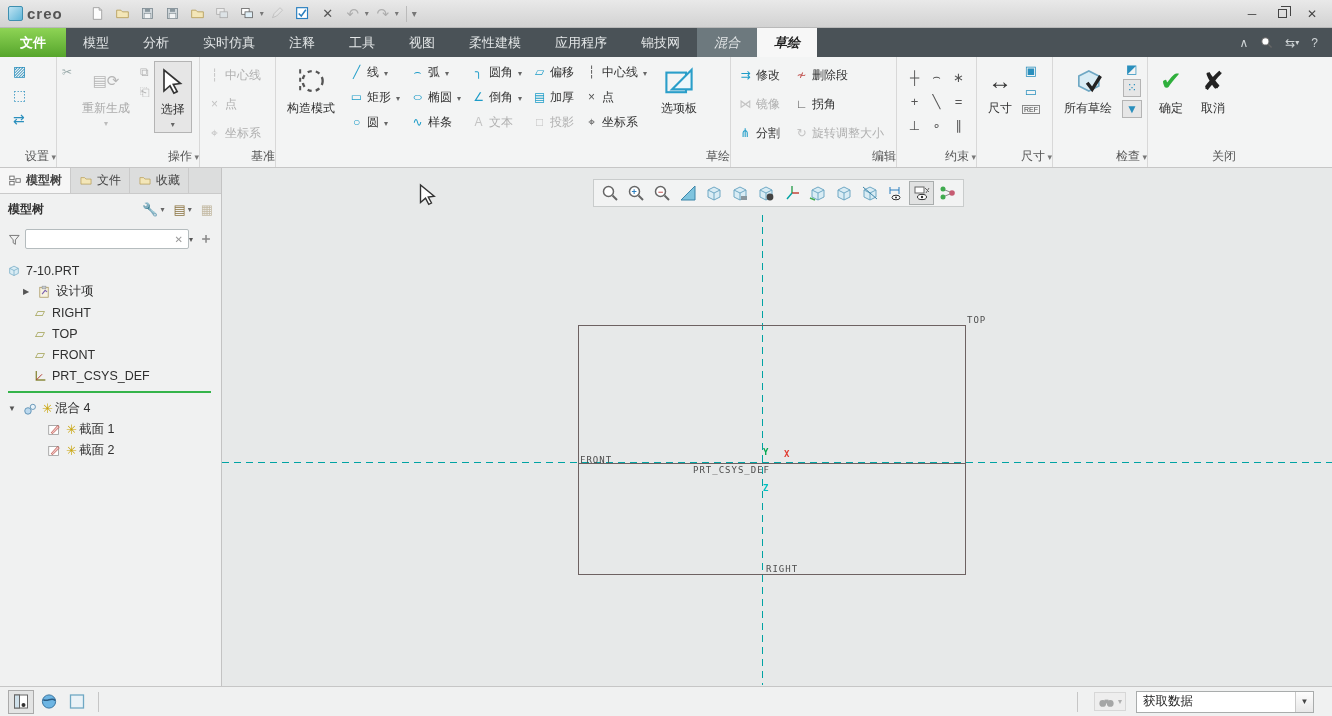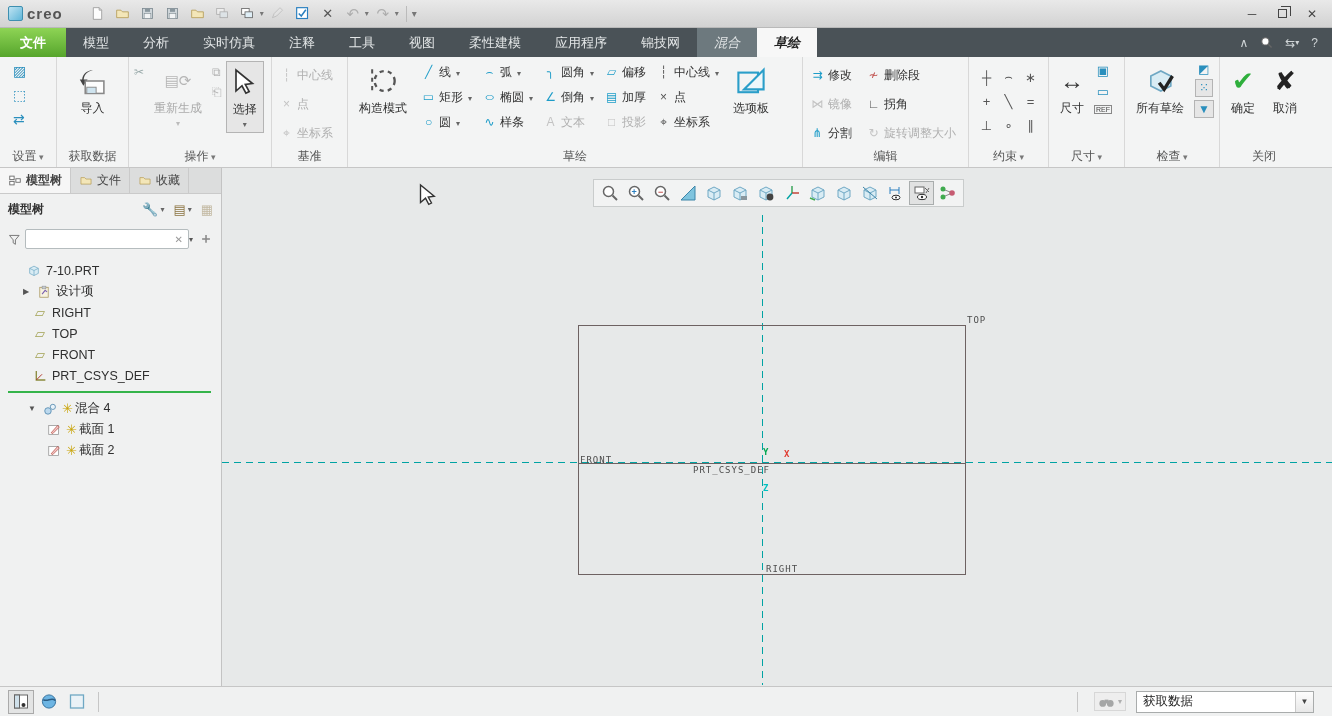--- a/index.html
+++ b/index.html
@@ -31,21 +31,21 @@
   .rtab.file { background:linear-gradient(#8ed455,#56a52c); color:#fff; font-weight:bold; padding:0 20px; }
   .rtab.hl { background:#6d797e; font-style:italic; }
   .rtab.active { background:#f7f7f7; color:#222; font-style:italic; font-weight:bold; }
   .tabbar-right { margin-left:auto; display:flex; align-items:center; gap:12px; padding-right:14px; color:#cfd4d6; }
   .tb-ico { font-size:12px; display:flex; align-items:center; }
   .tb-ico svg { width:13px; height:13px; }
 
   
   .ribbon { position:absolute; left:0; top:57px; width:100%; height:111px; background:#f3f4f4; border-bottom:1px solid #c6c6c6; display:flex; }
   .rgroup { position:relative; height:100%; border-right:1px solid #d8d8d8; padding:4px 5px 20px 5px; display:flex; align-items:flex-start; }
-  .rgroup-label { position:absolute; left:0; right:0; bottom:2px; text-align:center; font-size:12px; color:#555; }
+  .rgroup-label { position:absolute; left:0; right:0; bottom:2px; text-align:right; font-size:12px; color:#555; }
   .rgroup-label .caret::after { content:" ▾"; font-size:9px; color:#777; }
   .bigbtn { display:flex; flex-direction:column; align-items:center; justify-content:flex-start; gap:2px; padding:3px 6px; font-size:12px; color:#333; text-align:center; }
   .bigbtn .bico { height:34px; display:flex; align-items:center; justify-content:center; font-size:26px; }
   .bigbtn.dis { color:#aaa; }
   .bigbtn.pressed { background:#e6e6e6; border:1px solid #b4b4b4; }
   .smallbtn { display:flex; align-items:center; gap:3px; font-size:12px; color:#333; padding:1px 2px; white-space:nowrap; height:22px; }
   .smallbtn .sico { width:15px; text-align:center; font-size:12px; color:#1d9cc8; }
   .smallbtn.dis { color:#b0b0b0; }
   .smallbtn.dis .sico { color:#c3c3c3; }
   .smallbtn .dd::after { content:"▾"; font-size:8px; color:#666; margin-left:2px; }
@@ -66,21 +66,21 @@
   .phead-tools { margin-left:auto; display:flex; gap:9px; align-items:center; color:#8a7340; }
   .phead-tools .t { display:flex; align-items:center; font-size:13px; }
   .phead-tools .t .dd { font-size:8px; color:#666; margin-left:2px; }
   .pfilter { display:flex; align-items:center; gap:4px; padding:0 8px; height:30px; }
   .pfilter svg { width:14px; height:13px; }
   .pfilter input { flex:1; height:20px; border:1px solid #b5bcbe; border-radius:2px; background:#fff; padding:0 16px 0 4px; font-size:11px; }
   .pfilter .clr { margin-left:-18px; color:#999; font-size:10px; z-index:2; }
   .pfilter .dd { font-size:8px; color:#555; padding:0 2px; }
   .pfilter .plus { color:#888; font-size:14px; font-weight:bold; }
   .tree { padding:6px 0 0 6px; }
-  .trow { display:flex; align-items:center; height:21px; gap:4px; font-size:12.5px; color:#2f2f2f;margin-left:20px; }
+  .trow { display:flex; align-items:center; height:21px; gap:4px; font-size:12.5px; color:#2f2f2f; }
   .trow .exp { width:12px; font-size:8px; color:#555; text-align:center; }
   .trow .tico { width:16px; text-align:center; flex:none; display:flex; justify-content:center; }
   .trow .tico svg { width:14px; height:13px; }
   .trow .star { color:#c9a409; font-weight:bold; font-size:13px; margin-right:-2px; }
   .tsep { height:0; border-top:2px solid #35b44a; margin:5px 10px 5px 2px; }
   .ind1 { margin-left:14px; } .ind2 { margin-left:40px; }
   .plane-g { color:#a3a355; font-size:13px; }
 
   
   .canvas { position:absolute; left:222px; top:168px; width:1110px; height:518px; background:#e7e9e9; overflow:hidden; }
@@ -326,31 +326,20 @@
 
     <div class="rgroup g-settings" style="width:57px">
       <div class="vcol" style="margin:2px 0 0 8px; gap:8px">
         <span class="sico" style="color:#2a8fbd">▨</span>
         <span class="sico" style="color:#2a8fbd">⬚</span>
         <span class="sico" style="color:#2a8fbd">⇄</span>
       </div>
       <div class="rgroup-label"><span>设置</span><span class="caret"></span></div>
     </div>
 
-    <div class="rgroup" style="width:72px; justify-content:center">
-      <div class="bigbtn">
-        <span class="bico">
-            <svg width="30" height="28" viewBox="0 0 18 18">
-              <use href="#i-import"></use>
-            </svg>
-          </span>
-        <span>导入</span>
-      </div>
-      <div class="rgroup-label"><span>获取数据</span></div>
-    </div>
 
     <div class="rgroup" style="width:143px; gap:4px">
       <span class="sico dis" style="margin-top:4px;color:#9aa">✂</span>
       <div class="bigbtn dis">
         <span class="bico" style="font-size:15px;color:#b5b5b5">▤⟳</span>
         <span>重新生成</span>
         <span style="font-size:8px;color:#bbb">▾</span>
       </div>
       <div class="vcol" style="margin-top:4px; gap:6px; color:#b5b5b5">
         <span>⧉</span>

